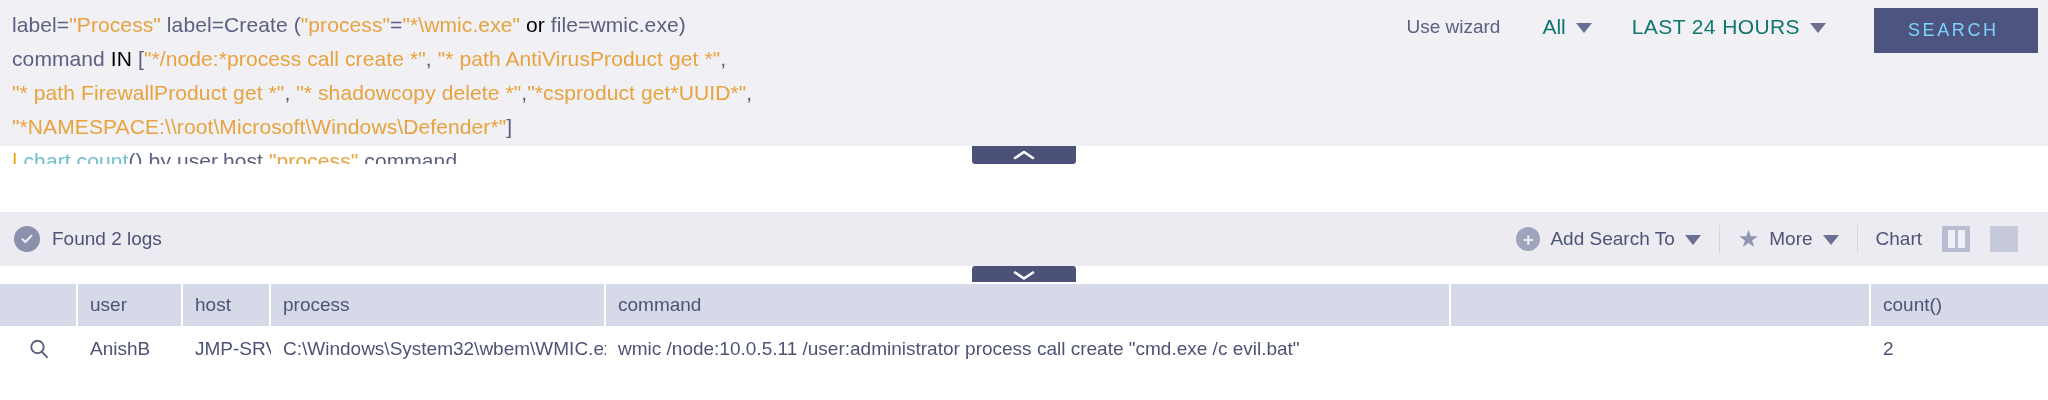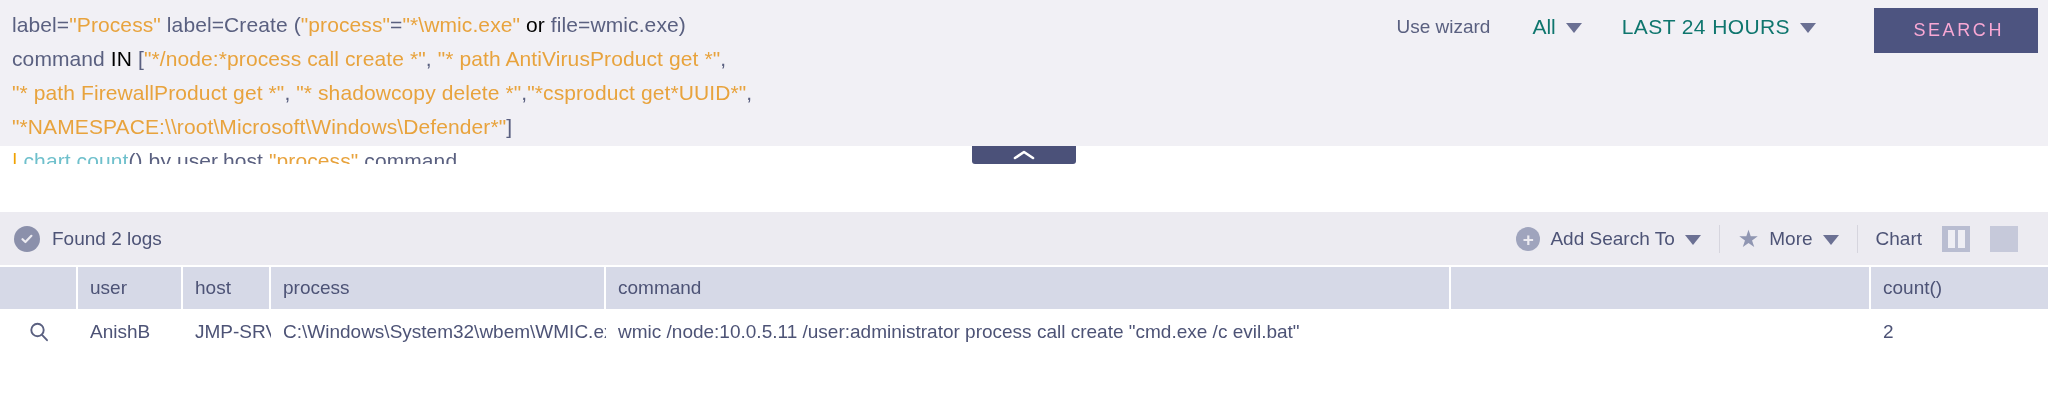--- a/index.html
+++ b/index.html
@@ -57,27 +57,27 @@
   .caret-down {
     width: 0; height: 0;
     border-left: 8px solid transparent;
     border-right: 8px solid transparent;
     border-top: 10px solid #6b7093;
     display: inline-block;
     margin-top: 2px;
   }
   .search-btn {
     background: #4d5480;
-    color: #f9a8d4;
+    color: #7dd3fc;
     font-size: 18px;
     letter-spacing: 2.6px;
     padding: 12px 34px;
-    margin-left: 32px;
+    margin-left: 22px;
     border: none;
-    text-align: right;
+    text-align: left;
     min-width: 164px;
   }
 
   
   .tab-handle {
     position: absolute;
     left: 50%; transform: translateX(-50%);
     background: #4b5179;
     color: #ffffff;
     width: 104px; height: 18px;
@@ -136,21 +136,21 @@
   .grid-icon {
     width: 28px; height: 26px;
     background: #b9bdd1;
     display: flex; gap: 3px; align-items: center; justify-content: center;
     margin-left: 10px;
   }
   .grid-icon i { display: block; width: 7px; height: 18px; background: #eeeef4; }
   .grid-icon.solid { background: #c6c9da; }
 
   
-  .tbl { position: absolute; left: 0; top: 265px; width: 2048px; }
+  .tbl { position: absolute; left: 0; top: 282px; width: 2048px; }
   .tbl-row { display: flex; width: 2048px; }
   .tbl-head {
     background: #d6d9e7;
     height: 44px;
     border-top: 2px solid #ffffff;
   }
   .tbl-head .cell {
     font-size: 19px; color: #4d5376;
     display: flex; align-items: center;
   }

